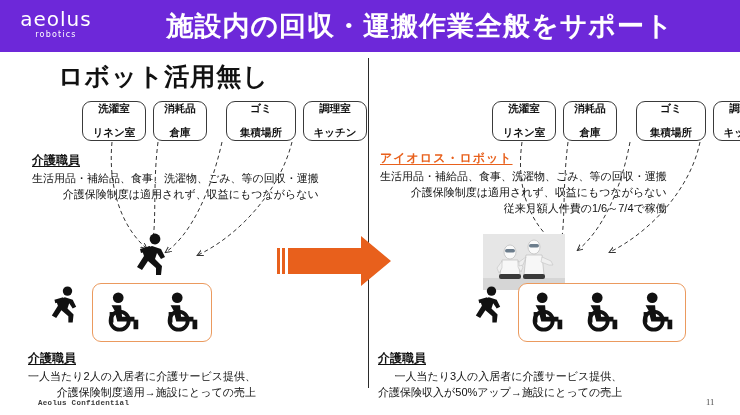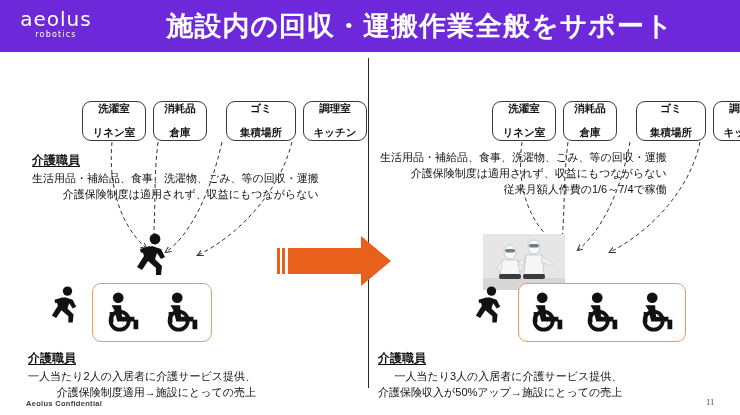--- a/index.html
+++ b/index.html
@@ -100,22 +100,22 @@
 
   
   .robotphoto{
     position:absolute;left:483px;top:234px;width:82px;height:56px;
     background:linear-gradient(160deg,#ececec 0%,#e0e0e0 45%,#d2d2d2 100%);
     overflow:hidden;
   }
 
   
   .confidential{
-    position:absolute;left:26px;top:399px;
-    font-family:Liberation Sans, sans-serif;
+    position:absolute;left:38px;top:399px;
+    font-family:Liberation Mono, monospace;
     font-size:7.5px;color:#3b3b3b;font-weight:bold;letter-spacing:.3px;
   }
   .pagenum{
     position:absolute;left:706px;top:397px;
     font-family:"Liberation Serif","DejaVu Serif",serif;
     font-size:8.5px;color:#444;
   }
 </style>
 </head>
 <body>
@@ -125,20 +125,21 @@
   <div class="header">
     <div class="logo">
       <div class="logo-main">aeolus</div>
       <div class="logo-sub">robotics</div>
     </div>
     <div class="header-title">施設内の回収・運搬作業全般をサポート</div>
   </div>
 
   <div class="divider"></div>
 
+  <div class="panel-head left">ロボット活用無し</div>
 
   <div class="rooms left">
     <div class="room">
       <span>洗濯室</span>
       <span>リネン室</span>
     </div>
     <div class="room w-sm">
       <span>消耗品</span>
       <span>倉庫</span>
     </div>
@@ -191,20 +192,21 @@
     </g>
   </svg>
 
   <div class="tblock tb-left-top">
     <div class="head black">介護職員</div>
     <div class="line">生活用品・補給品、食事、洗濯物、ごみ、等の回収・運搬</div>
     <div class="line">介護保険制度は適用されず、収益にもつながらない</div>
   </div>
 
   <div class="tblock tb-right-top">
+    <div class="head orange">アイオロス・ロボット</div>
     <div class="line">生活用品・補給品、食事、洗濯物、ごみ、等の回収・運搬</div>
     <div class="line">介護保険制度は適用されず、収益にもつながらない</div>
     <div class="line">従来月額人件費の1/6～7/4で稼働</div>
   </div>
 
   <svg class="bigarrow" width="116" height="54" viewBox="0 0 116 54">
     <rect x="0" y="14" width="3" height="26" fill="#e8601c"></rect>
     <rect x="5" y="14" width="3" height="26" fill="#e8601c"></rect>
     <path d="M11,14 L84,14 L84,2 L114,27 L84,52 L84,40 L11,40 Z" fill="#e8601c"></path>
   </svg>

